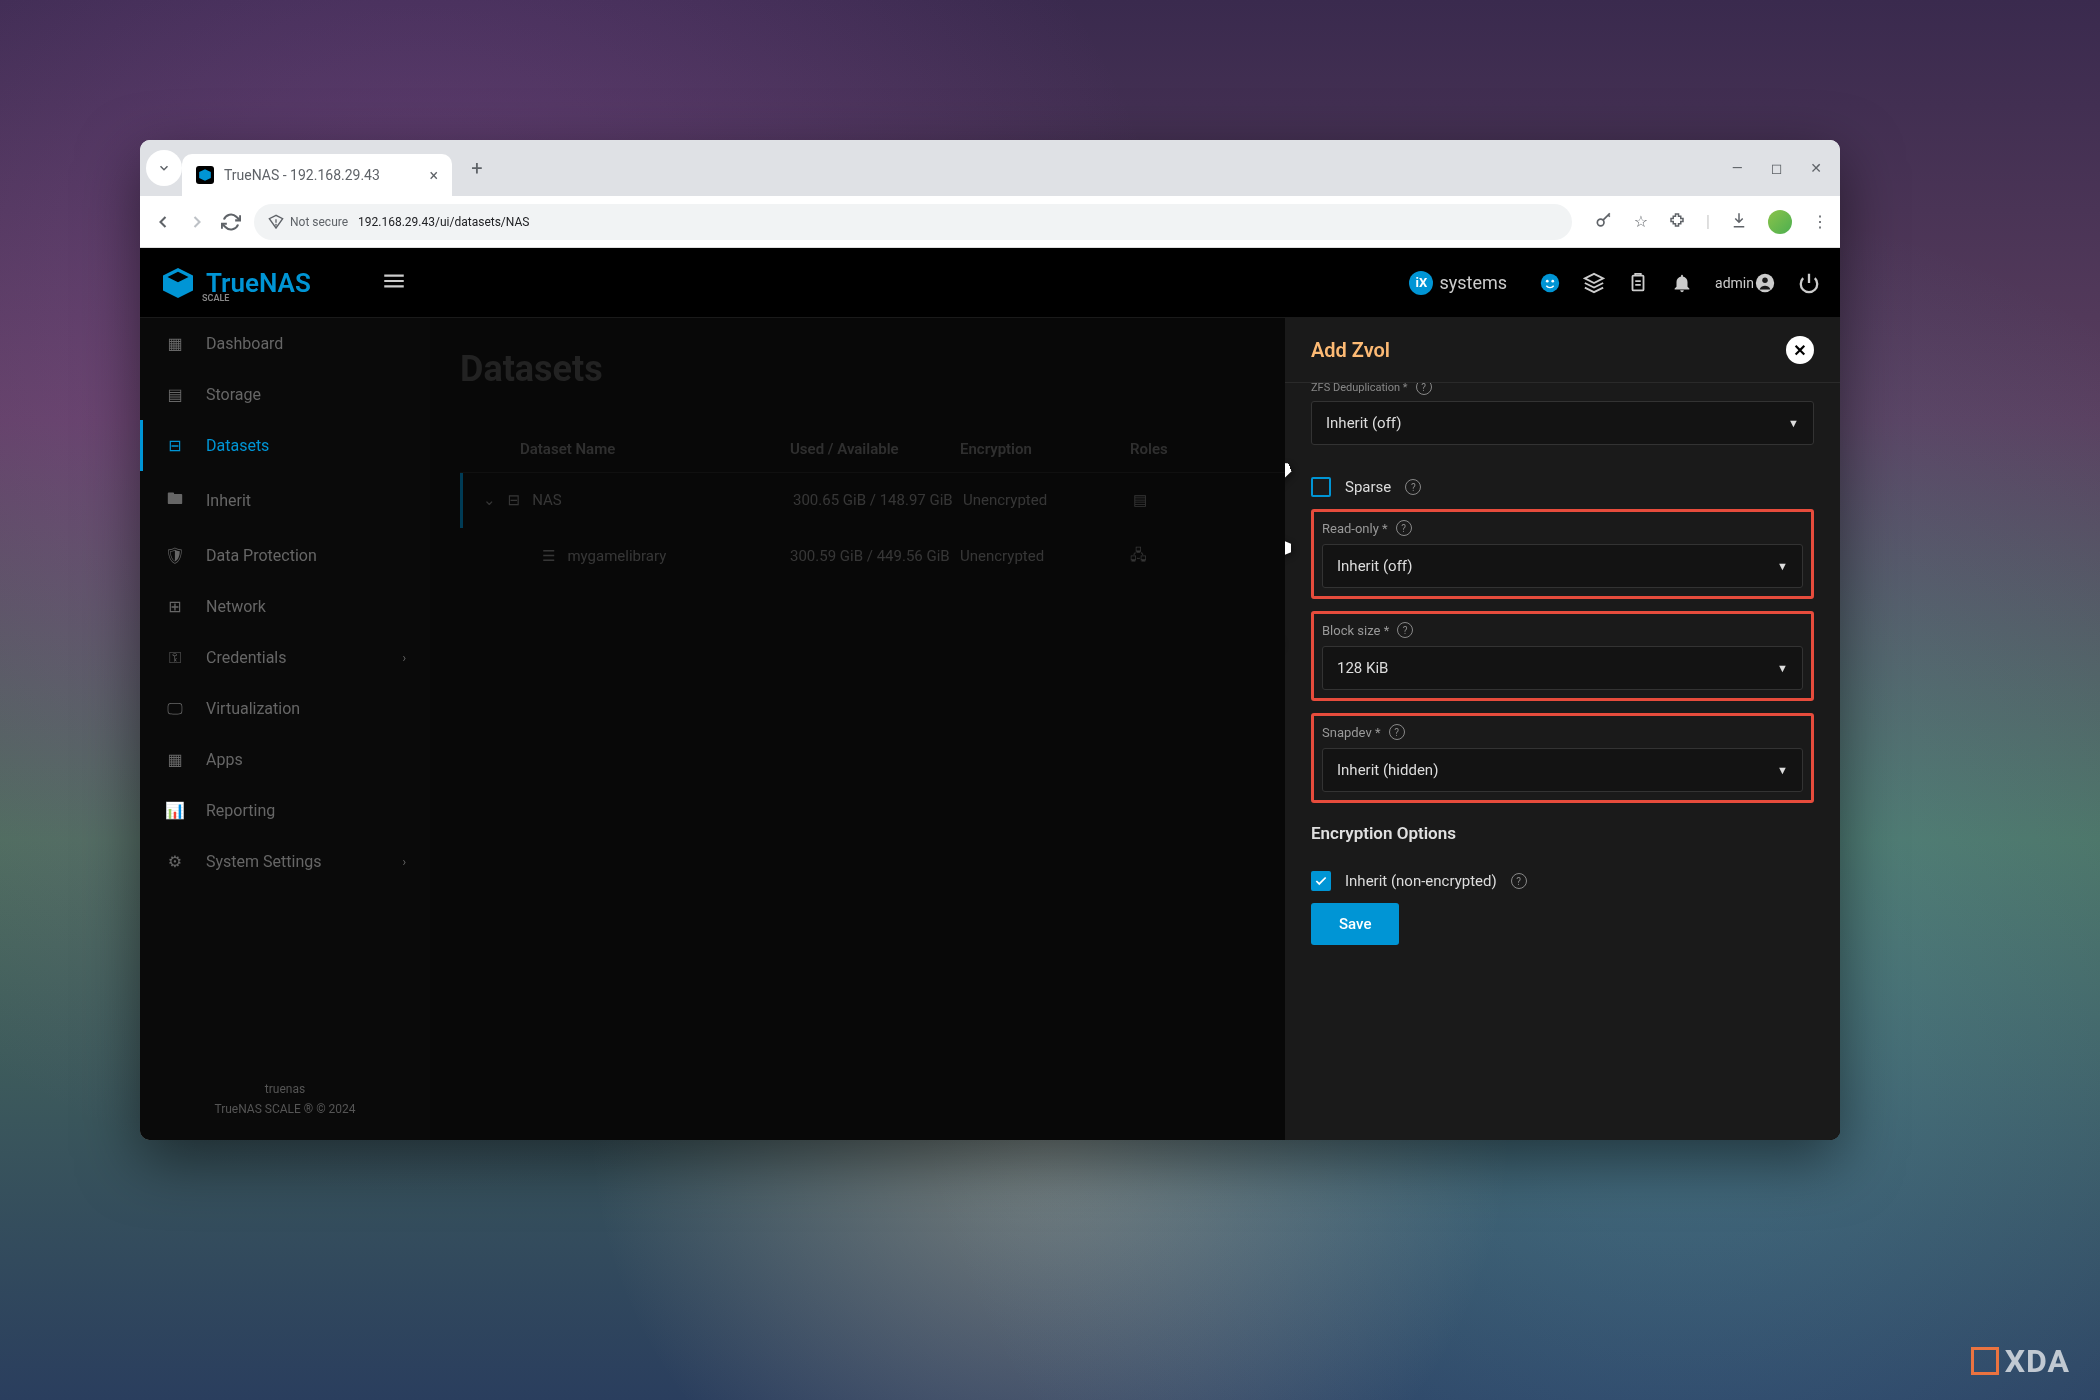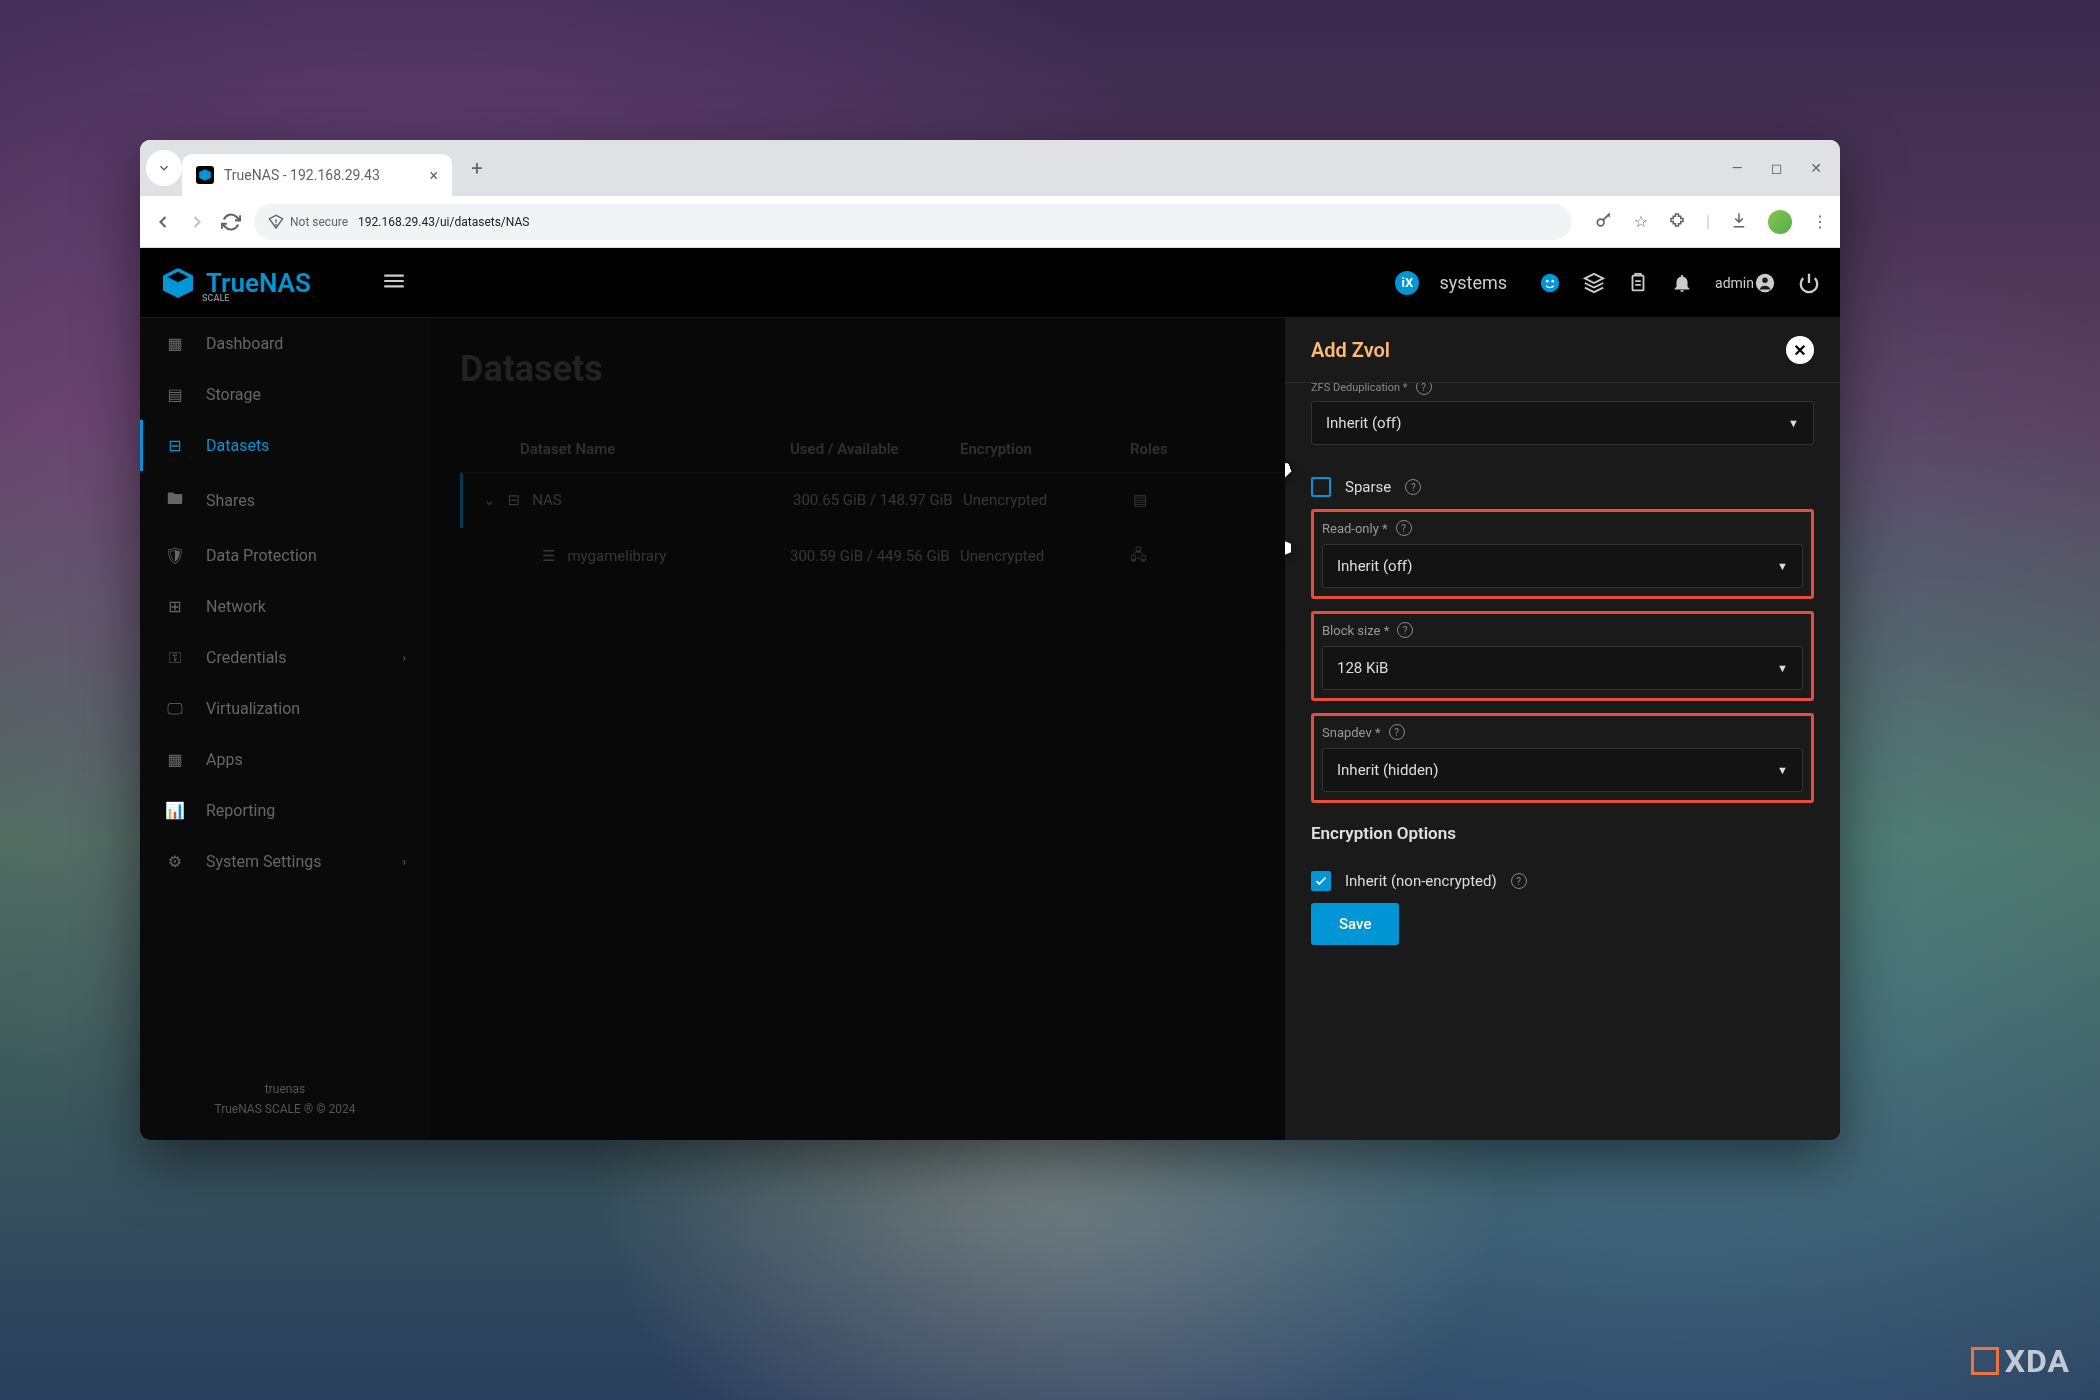--- a/index.html
+++ b/index.html
@@ -26,21 +26,21 @@
 .url-text{color:#202124}
 .addr-icons{display:flex;align-items:center;gap:20px;padding-left:10px}
 .addr-icon{color:#5f6368;cursor:pointer}
 .app{flex:1;background:#000;display:flex;position:relative;overflow:hidden}
 .app-header{position:absolute;top:0;left:0;right:0;height:70px;background:#000;display:flex;align-items:center;padding:0 20px;z-index:5;border-bottom:1px solid #1a1a1a}
 .logo{display:flex;align-items:center;gap:10px;color:#0095d5;font-size:26px;font-weight:600}
 .logo-icon{width:36px;height:36px}
 .logo-sub{font-size:9px;color:#888;position:absolute;bottom:-2px;left:42px}
 .hamburger{margin-left:70px;color:#ccc;cursor:pointer}
 .header-right{margin-left:auto;display:flex;align-items:center;gap:22px;color:#ccc}
-.ix-logo{display:flex;align-items:center;gap:20px;font-size:18px;margin-right:10px}
+.ix-logo{display:flex;align-items:center;gap:6px;font-size:18px;margin-right:10px}
 .ix-circle{width:24px;height:24px;border-radius:50%;background:#0095d5;display:flex;align-items:center;justify-content:center;font-size:13px;font-weight:700;color:#fff}
 .header-icon{width:22px;height:22px;display:flex;align-items:center;justify-content:center;cursor:pointer}
 .user-sec{display:flex;align-items:center;font-size:14px}
 .sidebar{width:290px;background:#0a0a0a;padding-top:70px;display:flex;flex-direction:column}
 .nav-item{display:flex;align-items:center;gap:20px;padding:16px 24px;color:#666;font-size:16px;cursor:pointer}
 .nav-item.active{color:#0095d5;border-left:3px solid #0095d5;padding-left:21px}
 .nav-item .chev{margin-left:auto;font-size:12px}
 .nav-icon-s{width:22px;display:flex;justify-content:center}
 .footer{margin-top:auto;padding:18px;text-align:center;color:#555;font-size:12px}
 .footer div{margin-bottom:6px}
@@ -228,21 +228,21 @@
       <div class="nav-item">
           <span class="nav-icon-s">▤</span>
           <span>Storage</span>
         </div>
       <div class="nav-item active">
           <span class="nav-icon-s">⊟</span>
           <span>Datasets</span>
         </div>
       <div class="nav-item">
           <span class="nav-icon-s">🖿</span>
-          <span>Shares</span>
+          <span>Inherit</span>
         </div>
       <div class="nav-item">
           <span class="nav-icon-s">🛡</span>
           <span>Data Protection</span>
         </div>
       <div class="nav-item">
           <span class="nav-icon-s">⊞</span>
           <span>Network</span>
         </div>
       <div class="nav-item">

